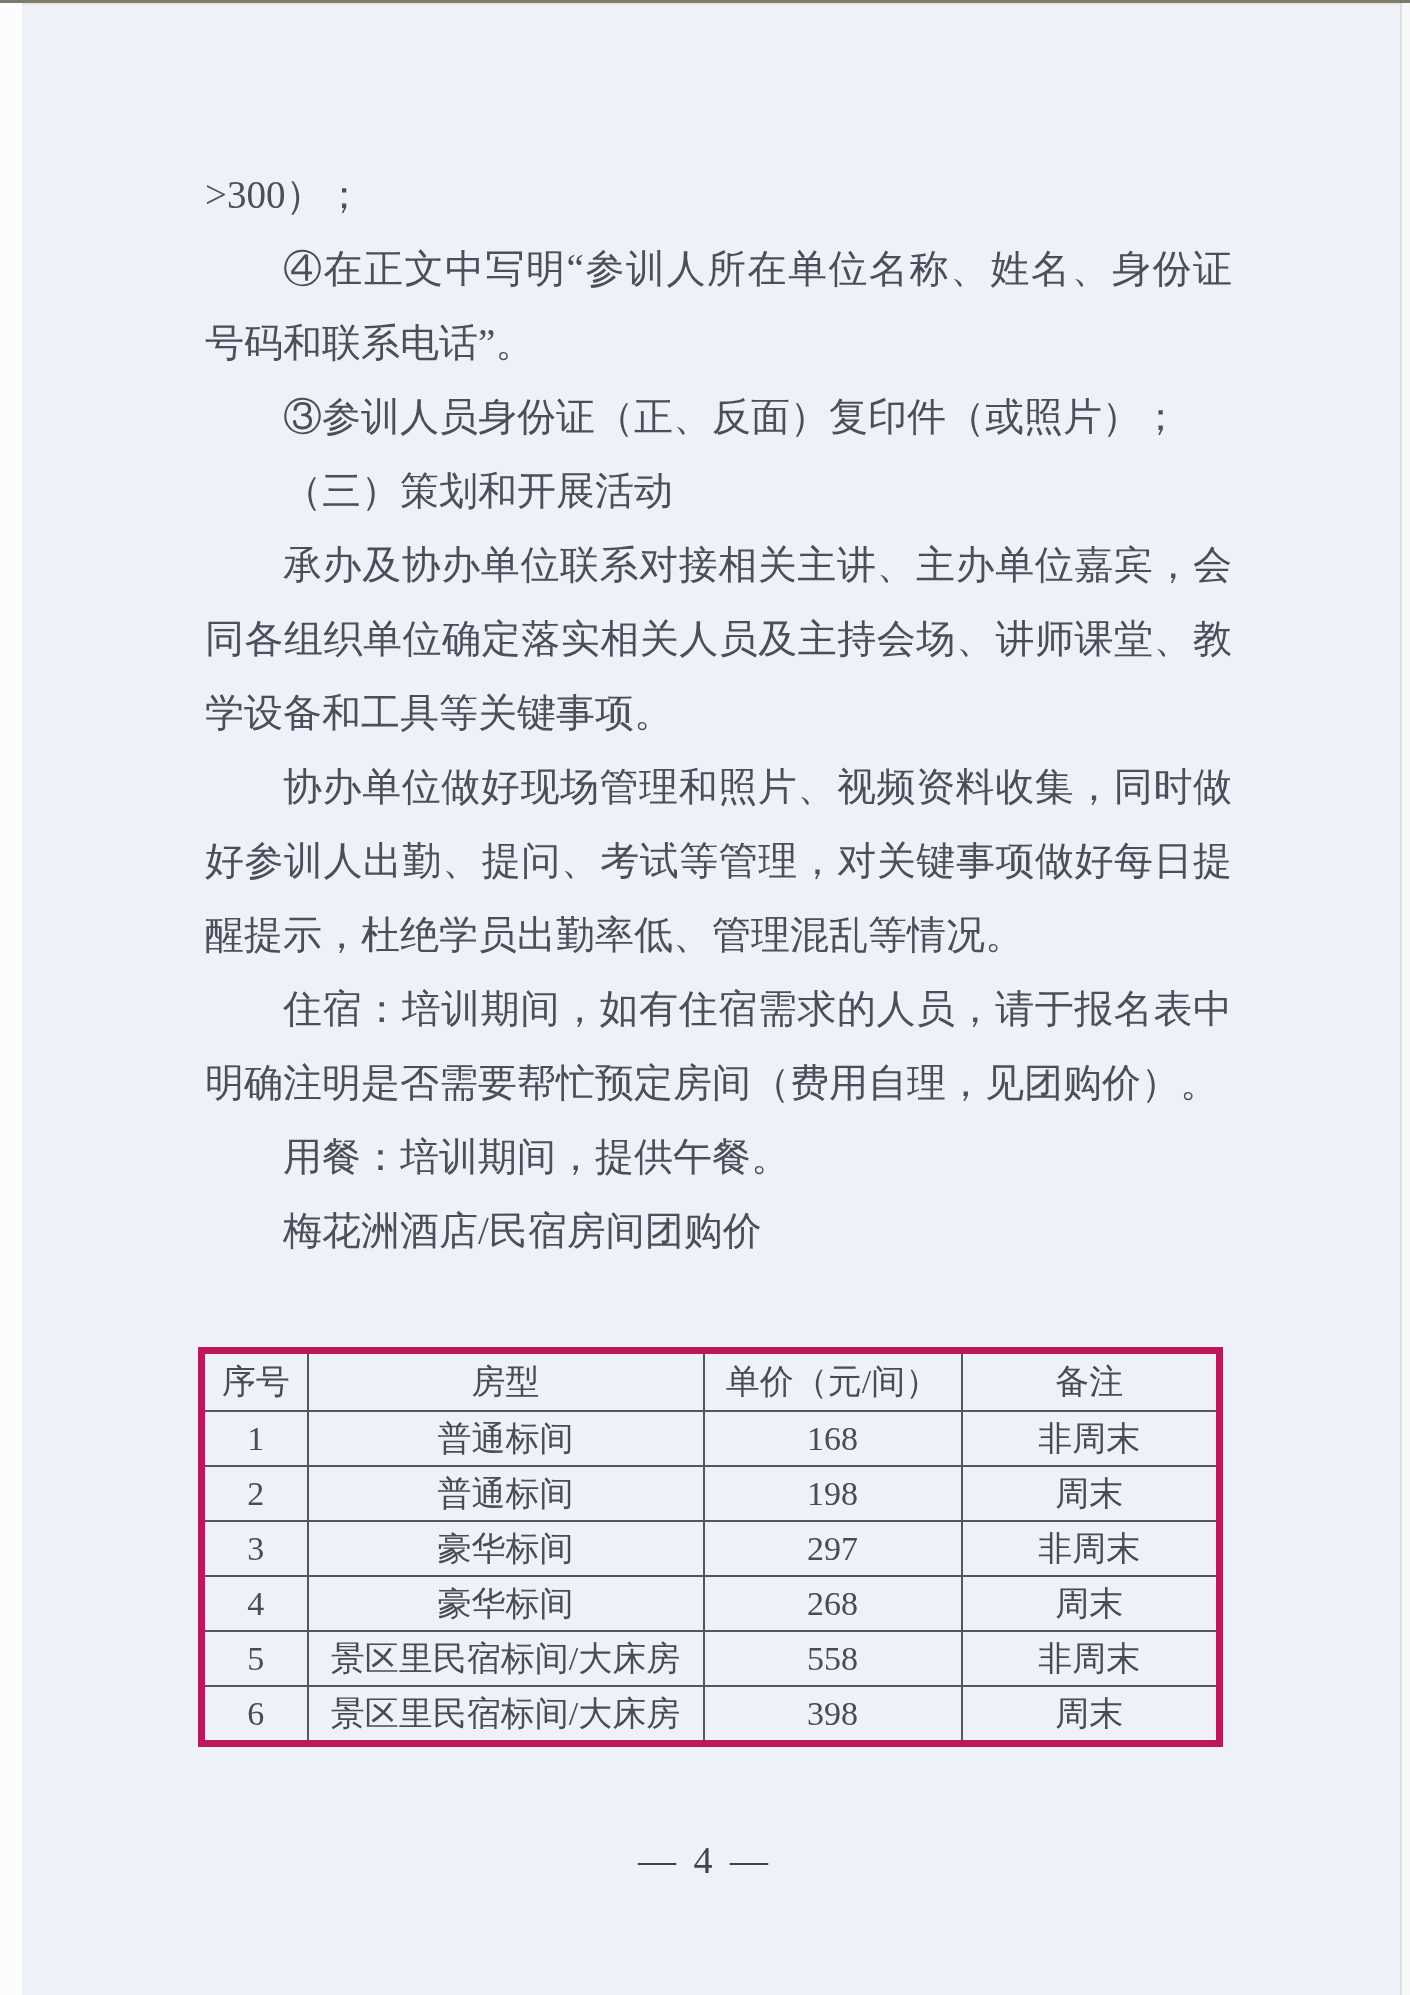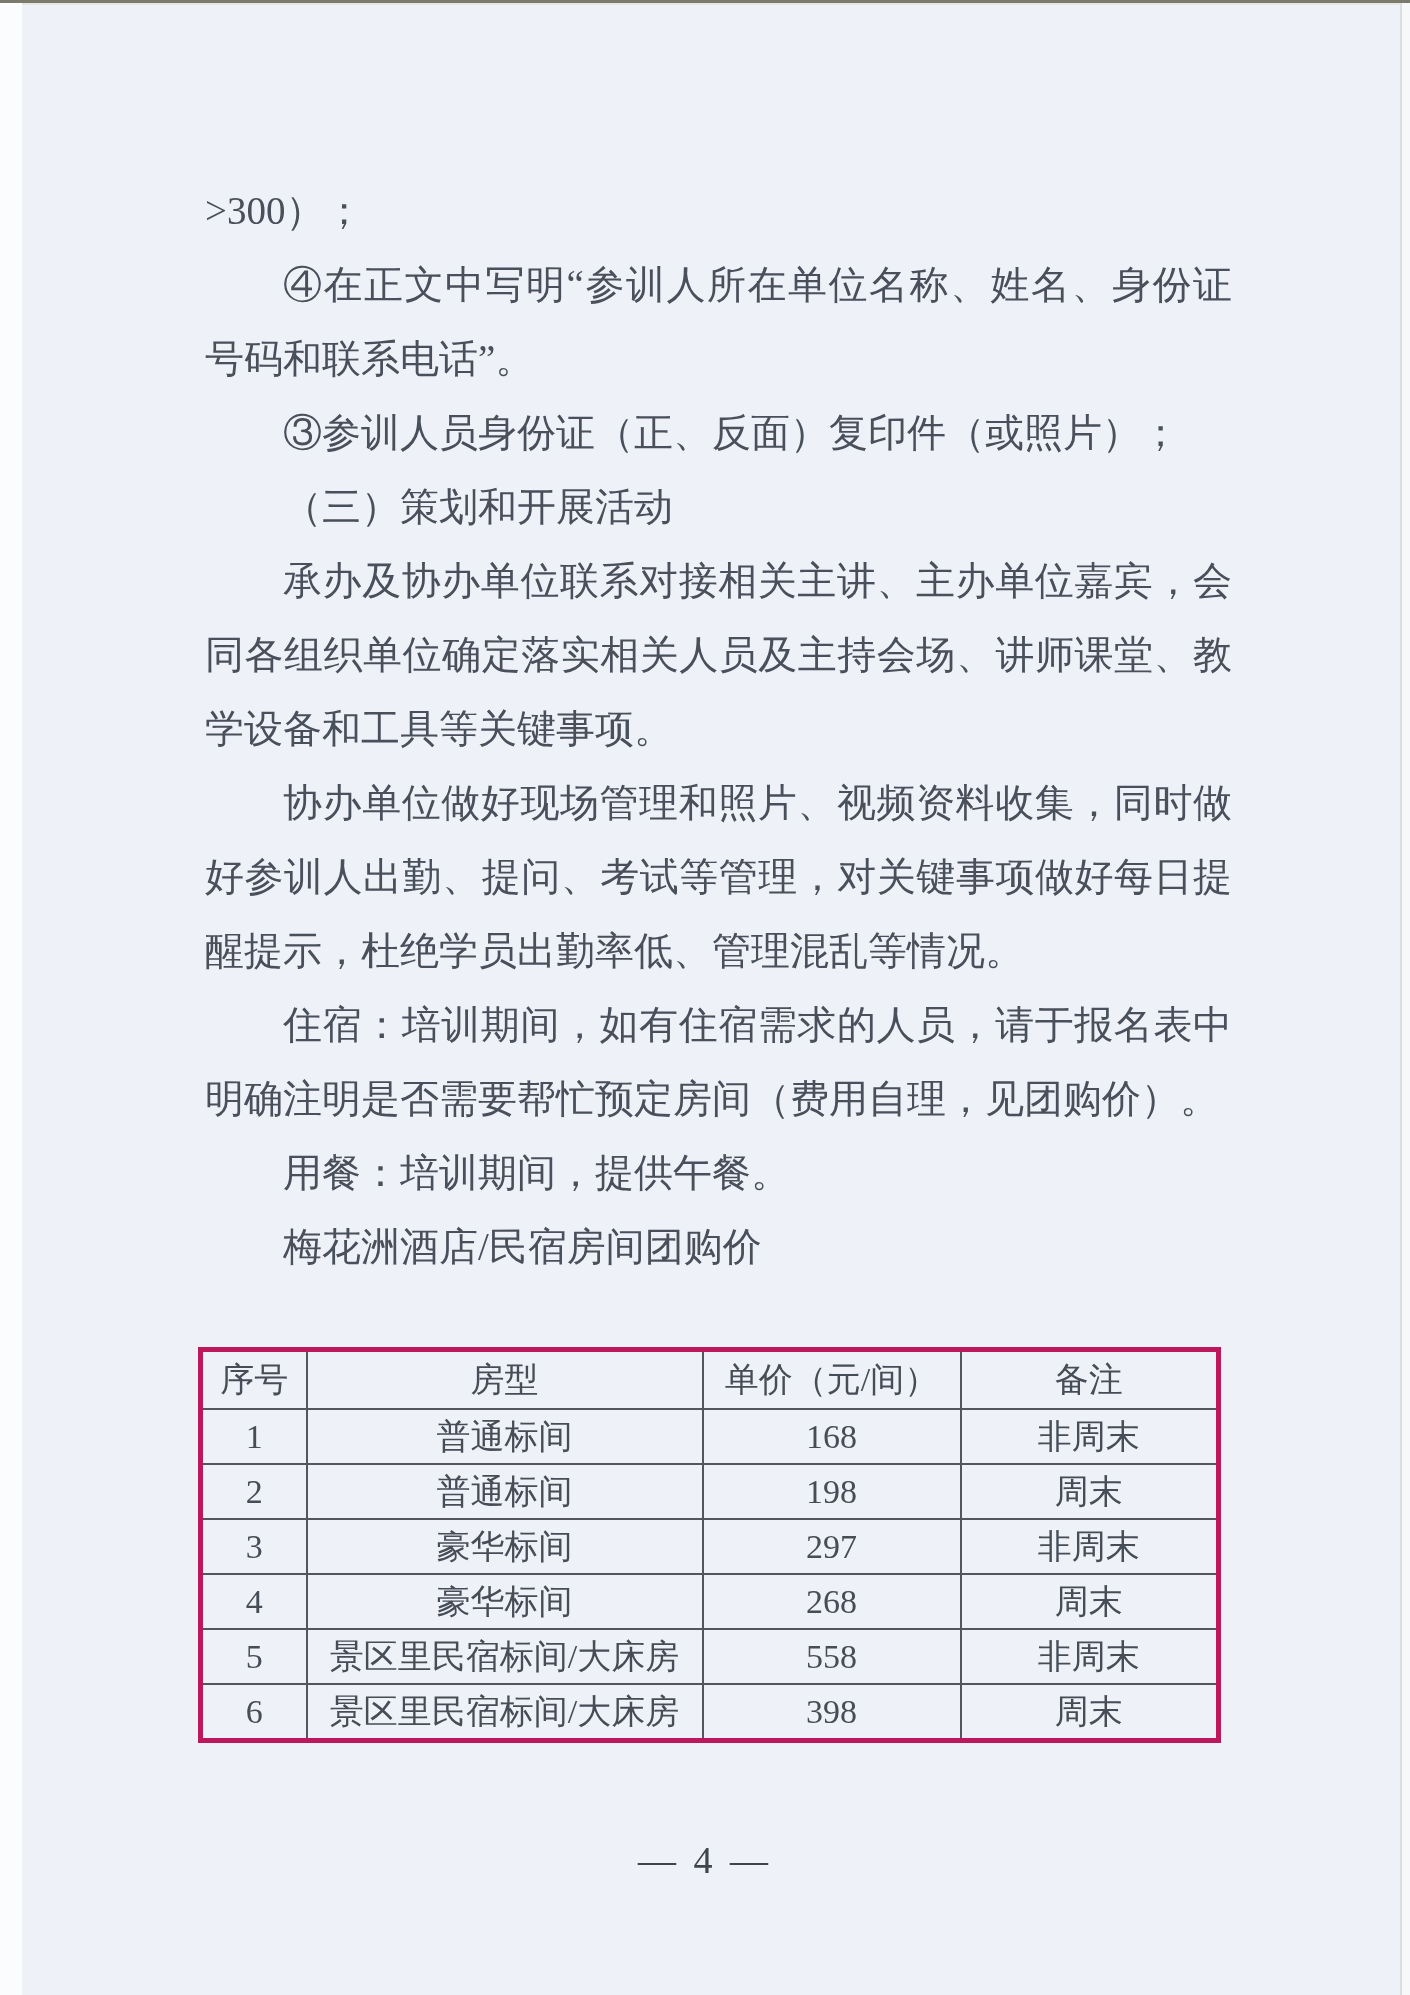--- a/index.html
+++ b/index.html
@@ -35,21 +35,21 @@
   .scan-right-strip {
     position: absolute; top: 3px; right: 0;
     width: 8px; height: 100%;
     background: #f7f8fa;
     border-left: 2px solid #dcdee2;
   }
   
   .text-block {
     position: absolute;
     left: 205px;
-    top: 174px;
+    top: 158px;
     width: 1027px;
   }
   .text-block p {
     margin: 0;
     font-size: 39px;
     line-height: 74px;
     text-align: justify;
     word-break: normal;
   }
   .text-block p.indent { text-indent: 2em; }
@@ -57,21 +57,21 @@
   
   .price-table {
     position: absolute;
     left: 198px;
     top: 1347px;
     width: 1020px;
     border-collapse: collapse;
     table-layout: fixed;
     font-size: 34px;
     color: #474d57;
-    border: 5px solid #be185d;
+    border: 7px solid #be185d;
   }
   .price-table th, .price-table td {
     border: 2px solid #53565c;
     font-weight: normal;
     text-align: center;
     vertical-align: middle;
     padding: 0;
   }
   .price-table thead th { height: 56px; }
   .price-table tbody td { height: 53px; }

